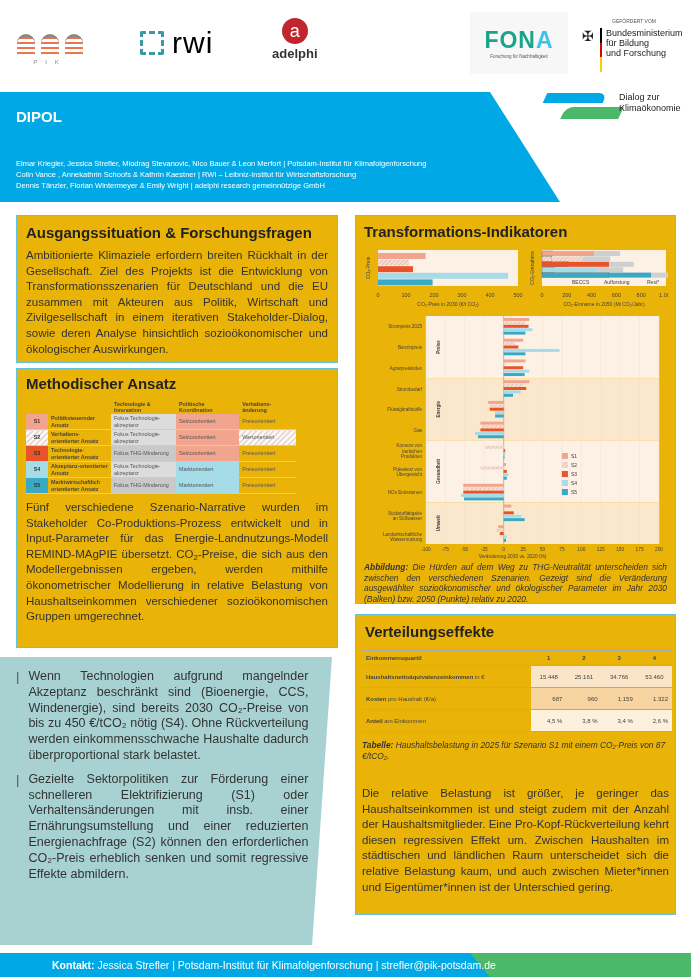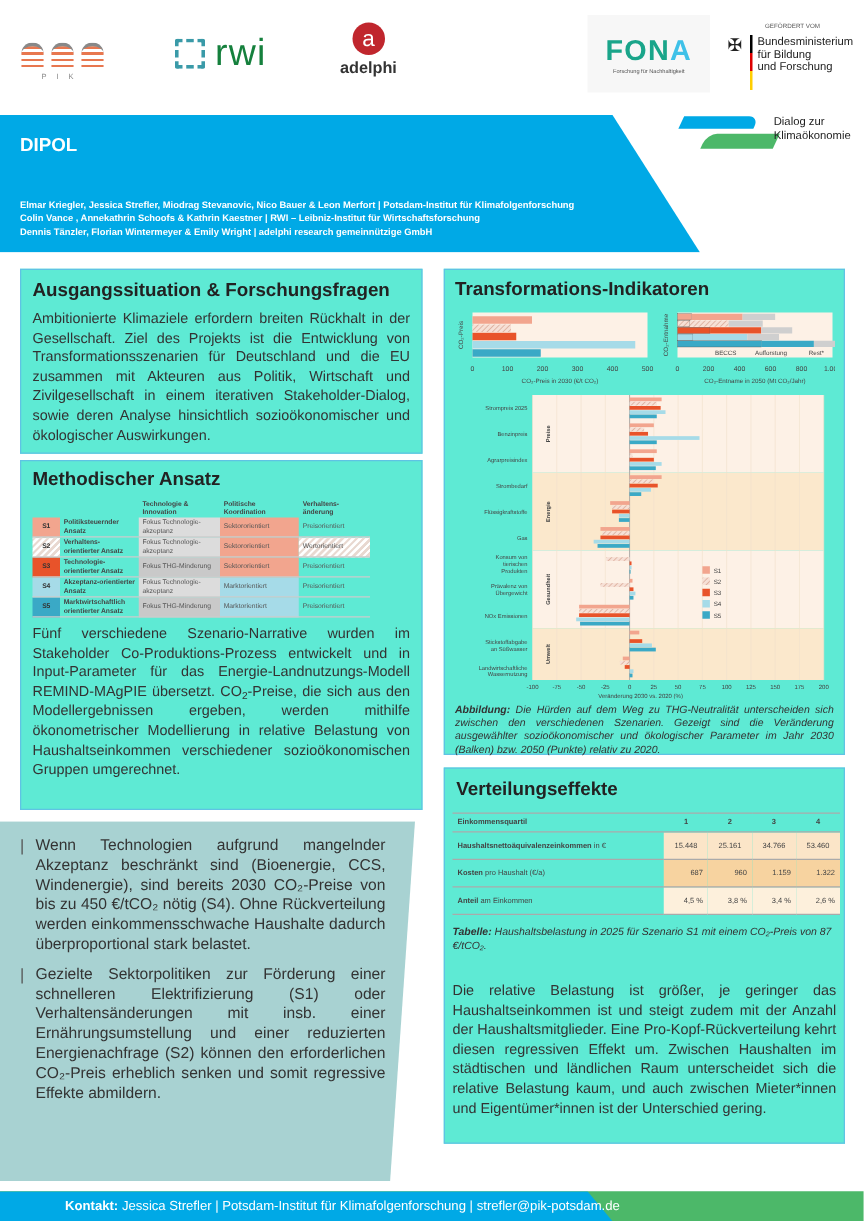--- a/index.html
+++ b/index.html
@@ -7,47 +7,47 @@
 
   
   .logos { position: absolute; left: 0; top: 0; width: 691px; height: 85px; }
   .logo { position: absolute; display: flex; flex-direction: column; align-items: center; justify-content: center; }
   .pik { left: 14px; top: 28px; width: 72px; height: 40px; }
   .pik .arches { display: flex; gap: 6px; }
   .pik .arch { width: 18px; height: 22px; border-top: 3px solid #888; border-radius: 10px 10px 0 0; background: repeating-linear-gradient(180deg, #e8774f 0 2px, transparent 2px 5px); margin-top: 2px; }
   .pik .lbl { font-size: 6px; letter-spacing: 8px; color: #888; margin-top: 3px; }
   .rwi { left: 140px; top: 28px; height: 30px; flex-direction: row; gap: 8px; }
   .rwi .sq { width: 24px; height: 24px; border: 3px dashed #3a9aa8; border-radius: 2px; }
-  .rwi .txt { font-size: 30px; color: #15803d; font-weight: normal; letter-spacing: 1px; }
+  .rwi .txt { font-size: 30px; color: #000000; font-weight: normal; letter-spacing: 1px; }
   .adelphi { left: 272px; top: 18px; }
   .adelphi .circ { width: 26px; height: 26px; border-radius: 50%; background: #c0262d; color: #fff; font-size: 18px; display: flex; align-items: center; justify-content: center; }
   .adelphi .txt { font-size: 13px; font-weight: bold; color: #333; margin-top: 2px; }
   .fona { left: 470px; top: 12px; width: 98px; height: 62px; background: #f7f7f7; }
   .fona .txt { font-size: 23px; font-weight: bold; color: #1aa58a; letter-spacing: 1px; }
   .fona .txt span { color: #3fc1e8; }
   .fona .sub { font-size: 4.5px; color: #555; }
   .bmbf { left: 582px; top: 12px; width: 105px; height: 66px; align-items: flex-start; }
   .bmbf .gef { font-size: 5px; color: #555; margin-left: 30px; }
   .bmbf .row { display: flex; align-items: flex-start; gap: 4px; margin-top: 4px; }
   .bmbf .eagle { font-size: 14px; color: #222; width: 14px; }
   .bmbf .flag { width: 2px; height: 44px; background: linear-gradient(180deg, #000 0 33%, #dd0000 33% 66%, #ffce00 66%); }
   .bmbf .name { font-size: 9px; color: #222; line-height: 10px; }
 
   
   .banner { position: absolute; left: 0; top: 92px; width: 560px; height: 110px; background: #00a9e6; clip-path: polygon(0 0, 490px 0, 560px 100%, 0 100%); }
   .banner .t1 { position: absolute; left: 16px; top: 16px; font-size: 15px; font-weight: bold; color: #fff; }
   .banner .t2 { position: absolute; left: 16px; top: 25px; font-size: 16.5px; color: #fff; line-height: 19px; width: 470px; }
-  .banner .authors { position: absolute; left: 16px; top: 66px; font-size: 7.5px; color: #fff; line-height: 11px; font-weight: bold; }
+  .banner .authors { position: absolute; left: 16px; top: 66px; font-size: 7.5px; color: #fff; line-height: 11px; }
   .dialog-logo { position: absolute; left: 545px; top: 90px; width: 146px; height: 50px; }
   .dialog-logo .swoosh1 { position: absolute; left: 0; top: 3px; width: 60px; height: 10px; background: #00a9e6; transform: skewX(-25deg); border-radius: 0 8px 0 0; }
   .dialog-logo .swoosh2 { position: absolute; left: 18px; top: 17px; width: 58px; height: 12px; background: #4cb869; transform: skewX(-25deg); border-radius: 8px 0 0 0; }
   .dialog-logo .txt { position: absolute; left: 74px; top: 2px; font-size: 9px; color: #222; line-height: 11px; }
 
   
-  .panel { position: absolute; border: 1.5px solid #5fc3e4; background: #5eead4; }
+  .panel { position: absolute; border: 1.5px solid #5fc3e4; background: #eab308; }
   .panel h2 { font-size: 15px; font-weight: bold; color: #222; }
   .p-ausg { left: 16px; top: 215px; width: 322px; height: 148px; padding: 8px 9px; }
   .p-ausg p { font-size: 11.5px; line-height: 15.6px; text-align: justify; margin-top: 7px; color: #333; }
   .p-meth { left: 16px; top: 368px; width: 322px; height: 280px; padding: 6px 9px; }
   .meth-table { margin-top: 5px; width: 270px; border-collapse: collapse; font-size: 5.4px; }
   .meth-table th { text-align: left; font-weight: bold; color: #444; padding: 1px 3px; vertical-align: bottom; height: 17px; }
   .meth-table td { padding: 1px 3px; height: 14px; border-bottom: 1px solid #ccc; color: #555; line-height: 6.5px; }
   .meth-table td.sc { width: 22px; text-align: center; font-weight: bold; color: #333; }
   .meth-table td.nm { font-weight: bold; color: #444; width: 63px; }
   .meth-table td.tech { background: #dcdcdc; width: 65px; }

